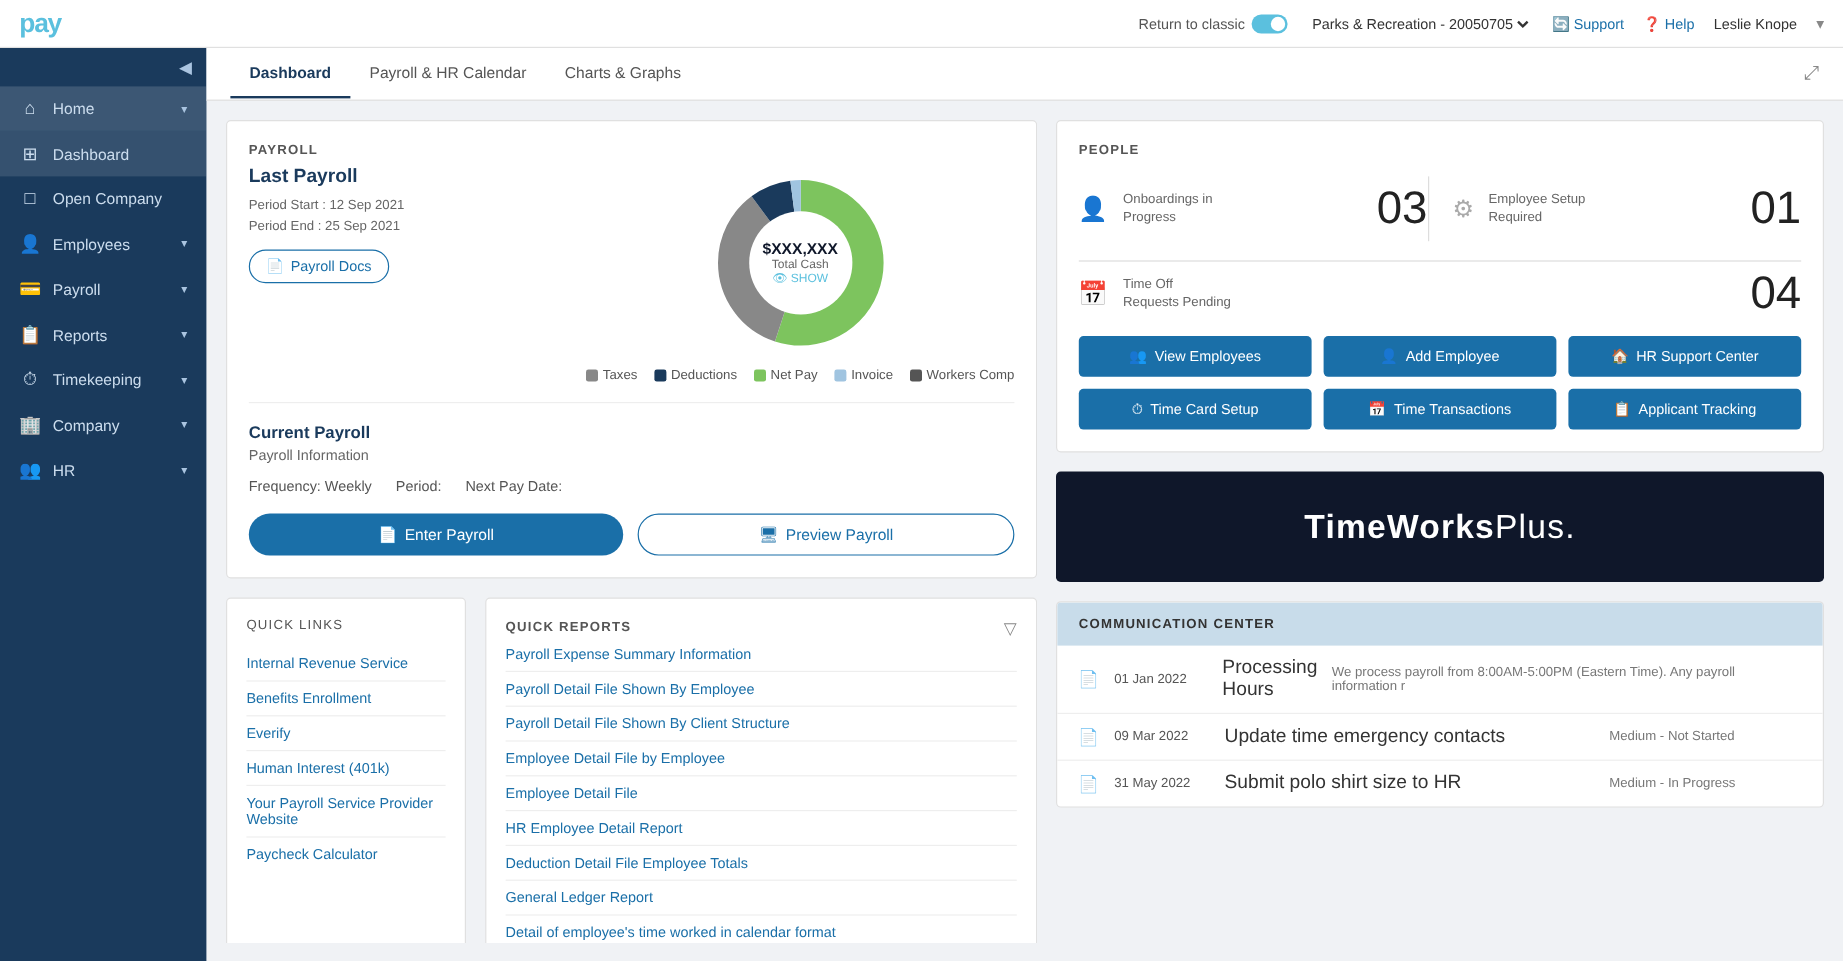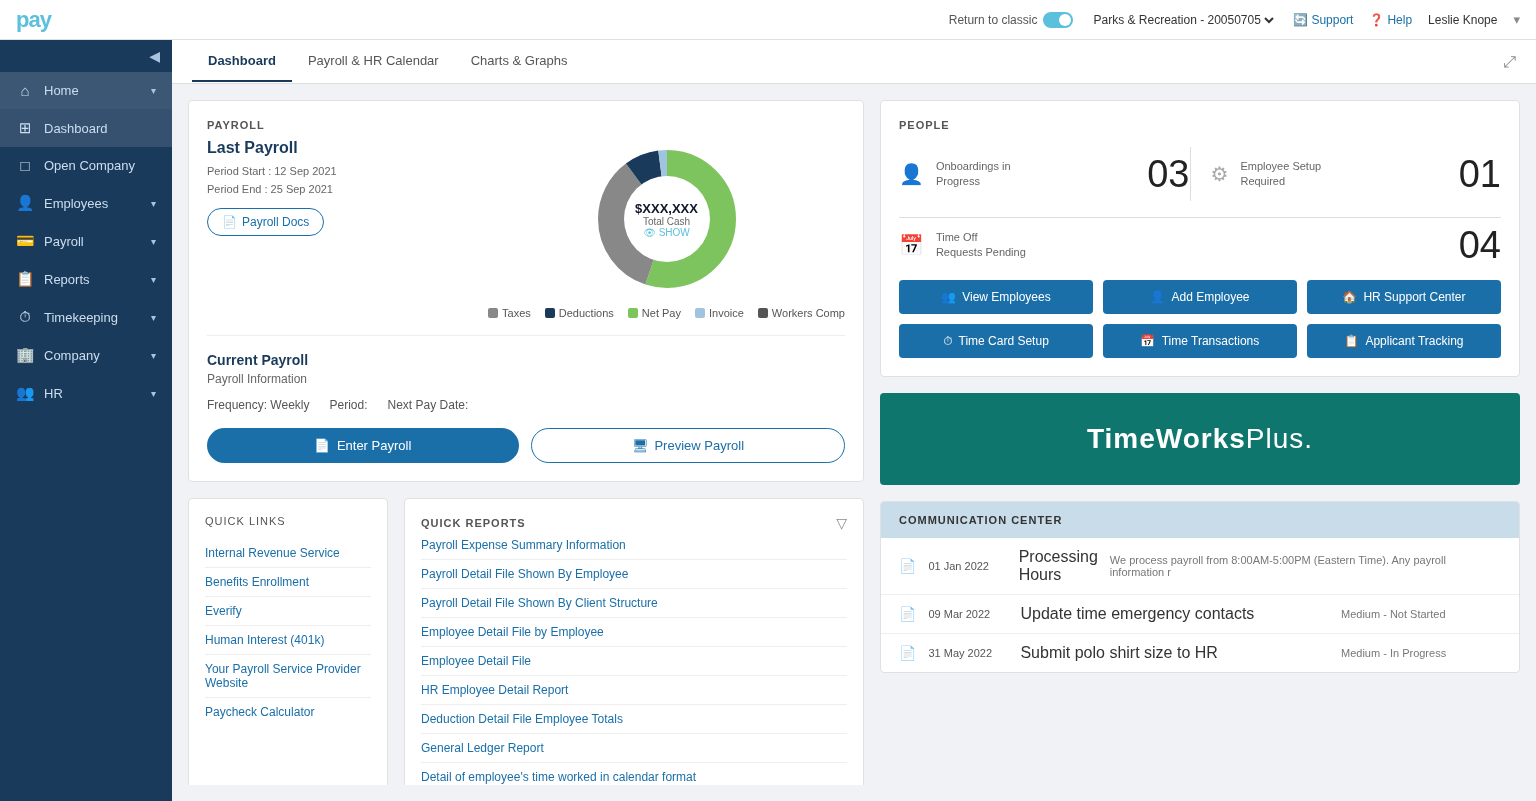--- a/index.html
+++ b/index.html
@@ -99,21 +99,21 @@
     .people-stat { flex: 1; display: flex; align-items: center; gap: 12px; padding: 8px 0; }
     .people-stat + .people-stat { border-left: 1px solid #ddd; padding-left: 20px; }
     .stat-icon { font-size: 20px; color: #aaa; }
     .stat-info { flex: 1; }
     .stat-label { font-size: 11px; color: #666; line-height: 1.4; }
     .stat-value { font-size: 38px; font-weight: 300; color: #222; line-height: 1; }
     .people-buttons { display: grid; grid-template-columns: 1fr 1fr 1fr; gap: 10px; }
     .people-btn { background: #1a6fa8; color: #fff; border: none; border-radius: 4px; padding: 10px 8px; cursor: pointer; font-size: 12px; display: flex; align-items: center; justify-content: center; gap: 6px; }
 
     
-    .timeworks-banner { background: #0f766e; border-radius: 4px; display: flex; align-items: center; justify-content: center; padding: 30px; }
+    .timeworks-banner { background: #0f172a; border-radius: 4px; display: flex; align-items: center; justify-content: center; padding: 30px; }
     .timeworks-text { color: #fff; font-size: 28px; font-weight: 300; letter-spacing: 1px; }
     .timeworks-text strong { font-weight: 700; }
 
     
     .comm-card { background: #fff; border: 1px solid #e0e0e0; border-radius: 4px; overflow: hidden; }
     .comm-header { background: #c8dcea; padding: 12px 18px; font-size: 11px; font-weight: 700; letter-spacing: 1px; color: #333; text-transform: uppercase; }
     .comm-body { padding: 0; }
     .comm-row { display: flex; align-items: center; padding: 10px 18px; border-bottom: 1px solid #eee; gap: 12px; }
     .comm-row:last-child { border-bottom: none; }
     .comm-icon { color: #888; font-size: 14px; }

